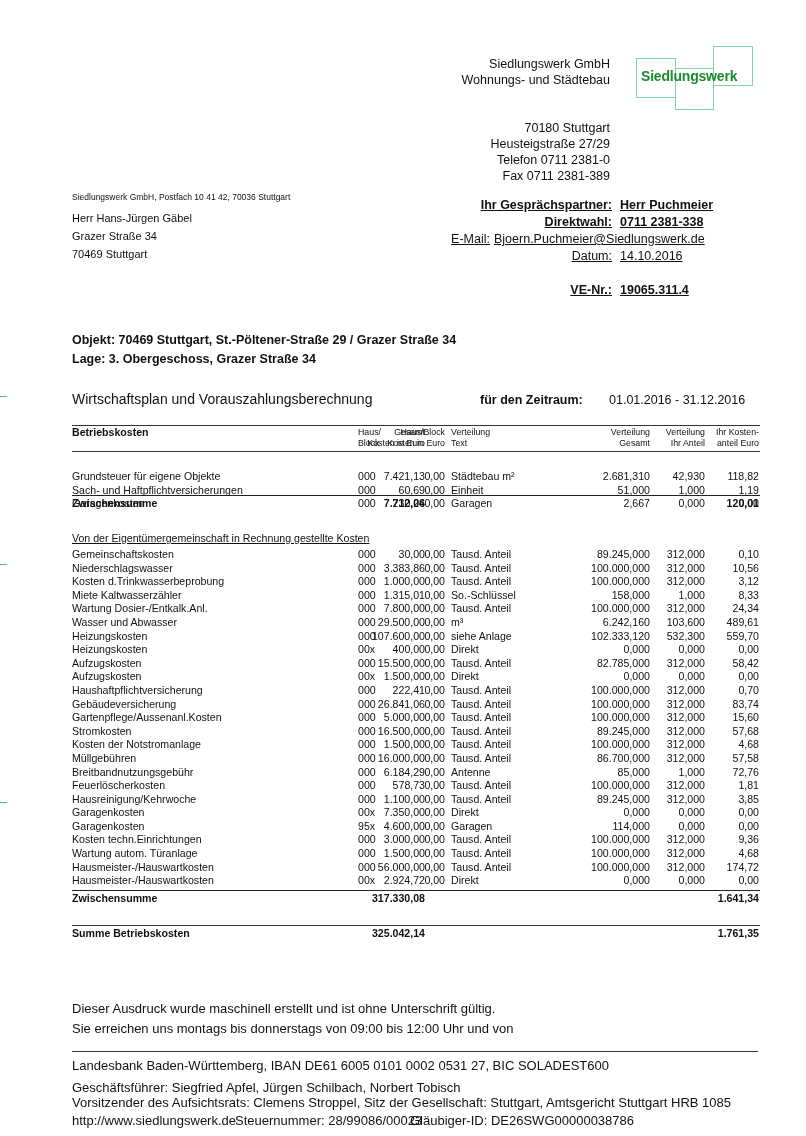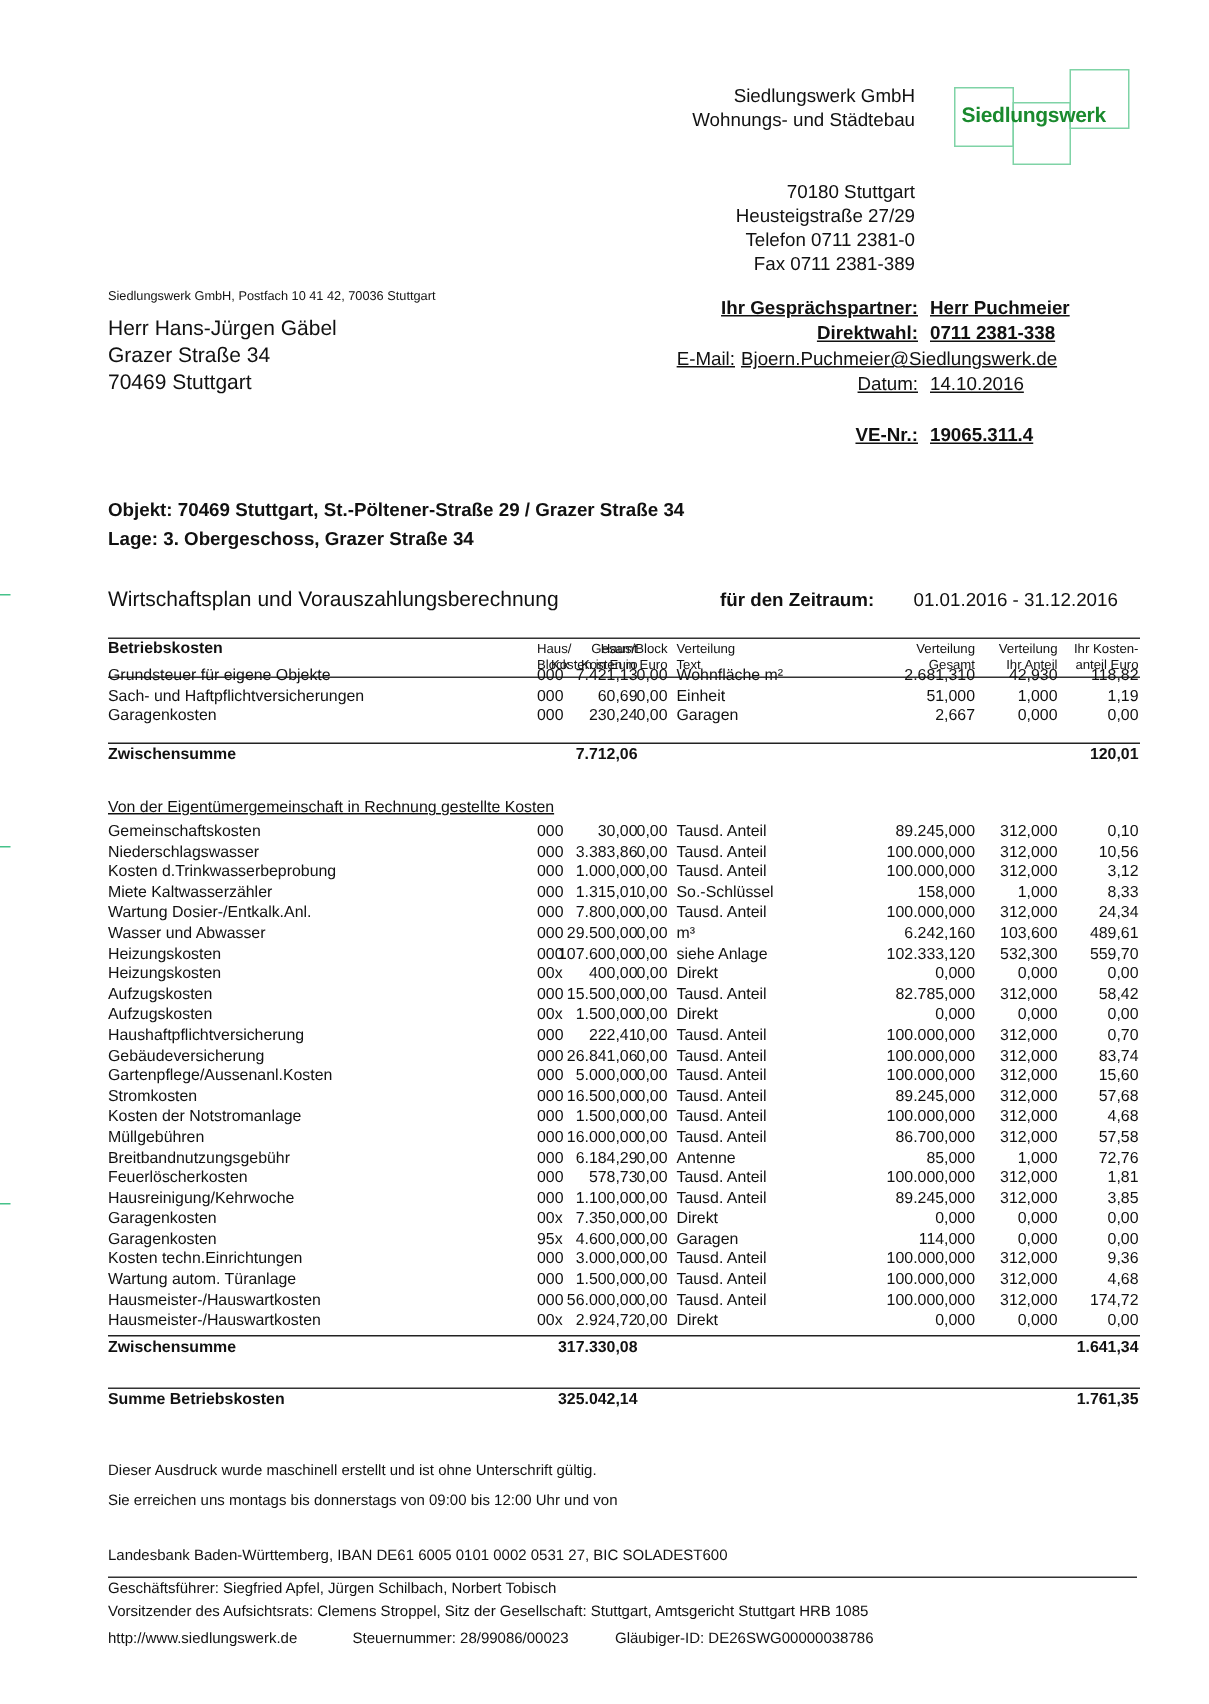--- a/index.html
+++ b/index.html
@@ -8,21 +8,21 @@
   .abs { position:absolute; white-space:nowrap; }
   .sender { left:440px; top:56px; width:170px; text-align:right; font-size:12.5px; line-height:16px; }
   .addr { left:440px; top:120px; width:170px; text-align:right; font-size:12.5px; line-height:16px; }
   .logo { left:636px; top:46px; width:118px; height:64px; }
   .logo .box { position:absolute; border:1px solid #7fd3a6; }
   .logo .b1 { left:0; top:12px; width:38px; height:38px; }
   .logo .b2 { left:39px; top:22px; width:37px; height:40px; }
   .logo .b3 { left:77px; top:0; width:38px; height:38px; }
   .logo .word { position:absolute; left:5px; top:22px; font-size:14px; font-weight:bold; color:#1a8a2e; letter-spacing:-0.2px; }
   .retline { left:72px; top:192px; font-size:8.5px; }
-  .recipient { left:72px; top:209px; font-size:14px; line-height:18px; }
+  .recipient { left:72px; top:209px; font-size:11px; line-height:18px; }
   .contact { left:440px; top:197px; width:310px; font-size:12.5px; line-height:17px;text-decoration:underline; }
   .contact .row { display:flex; }
   .contact .k { width:172px; text-align:right; padding-right:8px; }
   .contact .v { flex:1; }
   .contact .b { font-weight:bold; }
   .objekt { left:72px; top:331px; font-size:12.5px; font-weight:bold; line-height:19px; }
   .title { left:72px; top:391px; font-size:14px; font-weight:normal; }
   .period-l { left:480px; top:393px; font-size:12.5px; font-weight:bold; }
   .period-v { left:609px; top:393px; font-size:12.5px; }
   .hline { position:absolute; left:72px; width:688px; height:0; border-top:1px solid #333; }
@@ -35,21 +35,21 @@
   .c-hb { left:286px; }
   .c-hbk { right:315px; text-align:right; }
   .c-txt { left:379px; }
   .c-vg { right:110px; text-align:right; }
   .c-va { right:55px; text-align:right; }
   .c-ka { right:1px; text-align:right; }
   .hdr { font-size:8.8px; line-height:11px; }
   .hdr .r { height:22px; }
   .bold { font-weight:bold; }
   .subhead { position:absolute; left:72px; top:532px; font-size:10.6px; text-decoration:underline; }
-  .foot { left:72px; font-size:10px; line-height:13px; }
+  .foot { left:72px; font-size:13px; line-height:13px;margin-top:28px; }
   .edge { position:absolute; left:0; width:7px; height:0; border-top:1px solid #45c28a; }
 </style>
 </head>
 <body>
 
 <div class="edge" style="top:396px"></div>
 <div class="edge" style="top:564px"></div>
 <div class="edge" style="top:802px"></div>
 
 <div class="abs sender">
@@ -146,27 +146,27 @@
         <span style="position:static;display:block">Verteilung</span>
         <span style="position:static;display:block">Ihr Anteil</span>
       </span>
     <span class="c-ka">
         <span style="position:static;display:block">Ihr Kosten-</span>
         <span style="position:static;display:block">anteil Euro</span>
       </span>
   </div>
 </div>
 
-<div class="tbl" id="sec1" style="top:444px">
+<div class="tbl" id="sec1" style="top:470px">
     <div class="r">
       <span class="c-name">Grundsteuer für eigene Objekte</span>
       <span class="c-ges">7.421,13</span>
       <span class="c-hb">000</span>
       <span class="c-hbk">0,00</span>
-      <span class="c-txt">Wohnfläche m²</span>
+      <span class="c-txt">Städtebau m²</span>
       <span class="c-vg">2.681,310</span>
       <span class="c-va">42,930</span>
       <span class="c-ka">118,82</span>
     </div>
     <div class="r">
       <span class="c-name">Sach- und Haftpflichtversicherungen</span>
       <span class="c-ges">60,69</span>
       <span class="c-hb">000</span>
       <span class="c-hbk">0,00</span>
       <span class="c-txt">Einheit</span>

